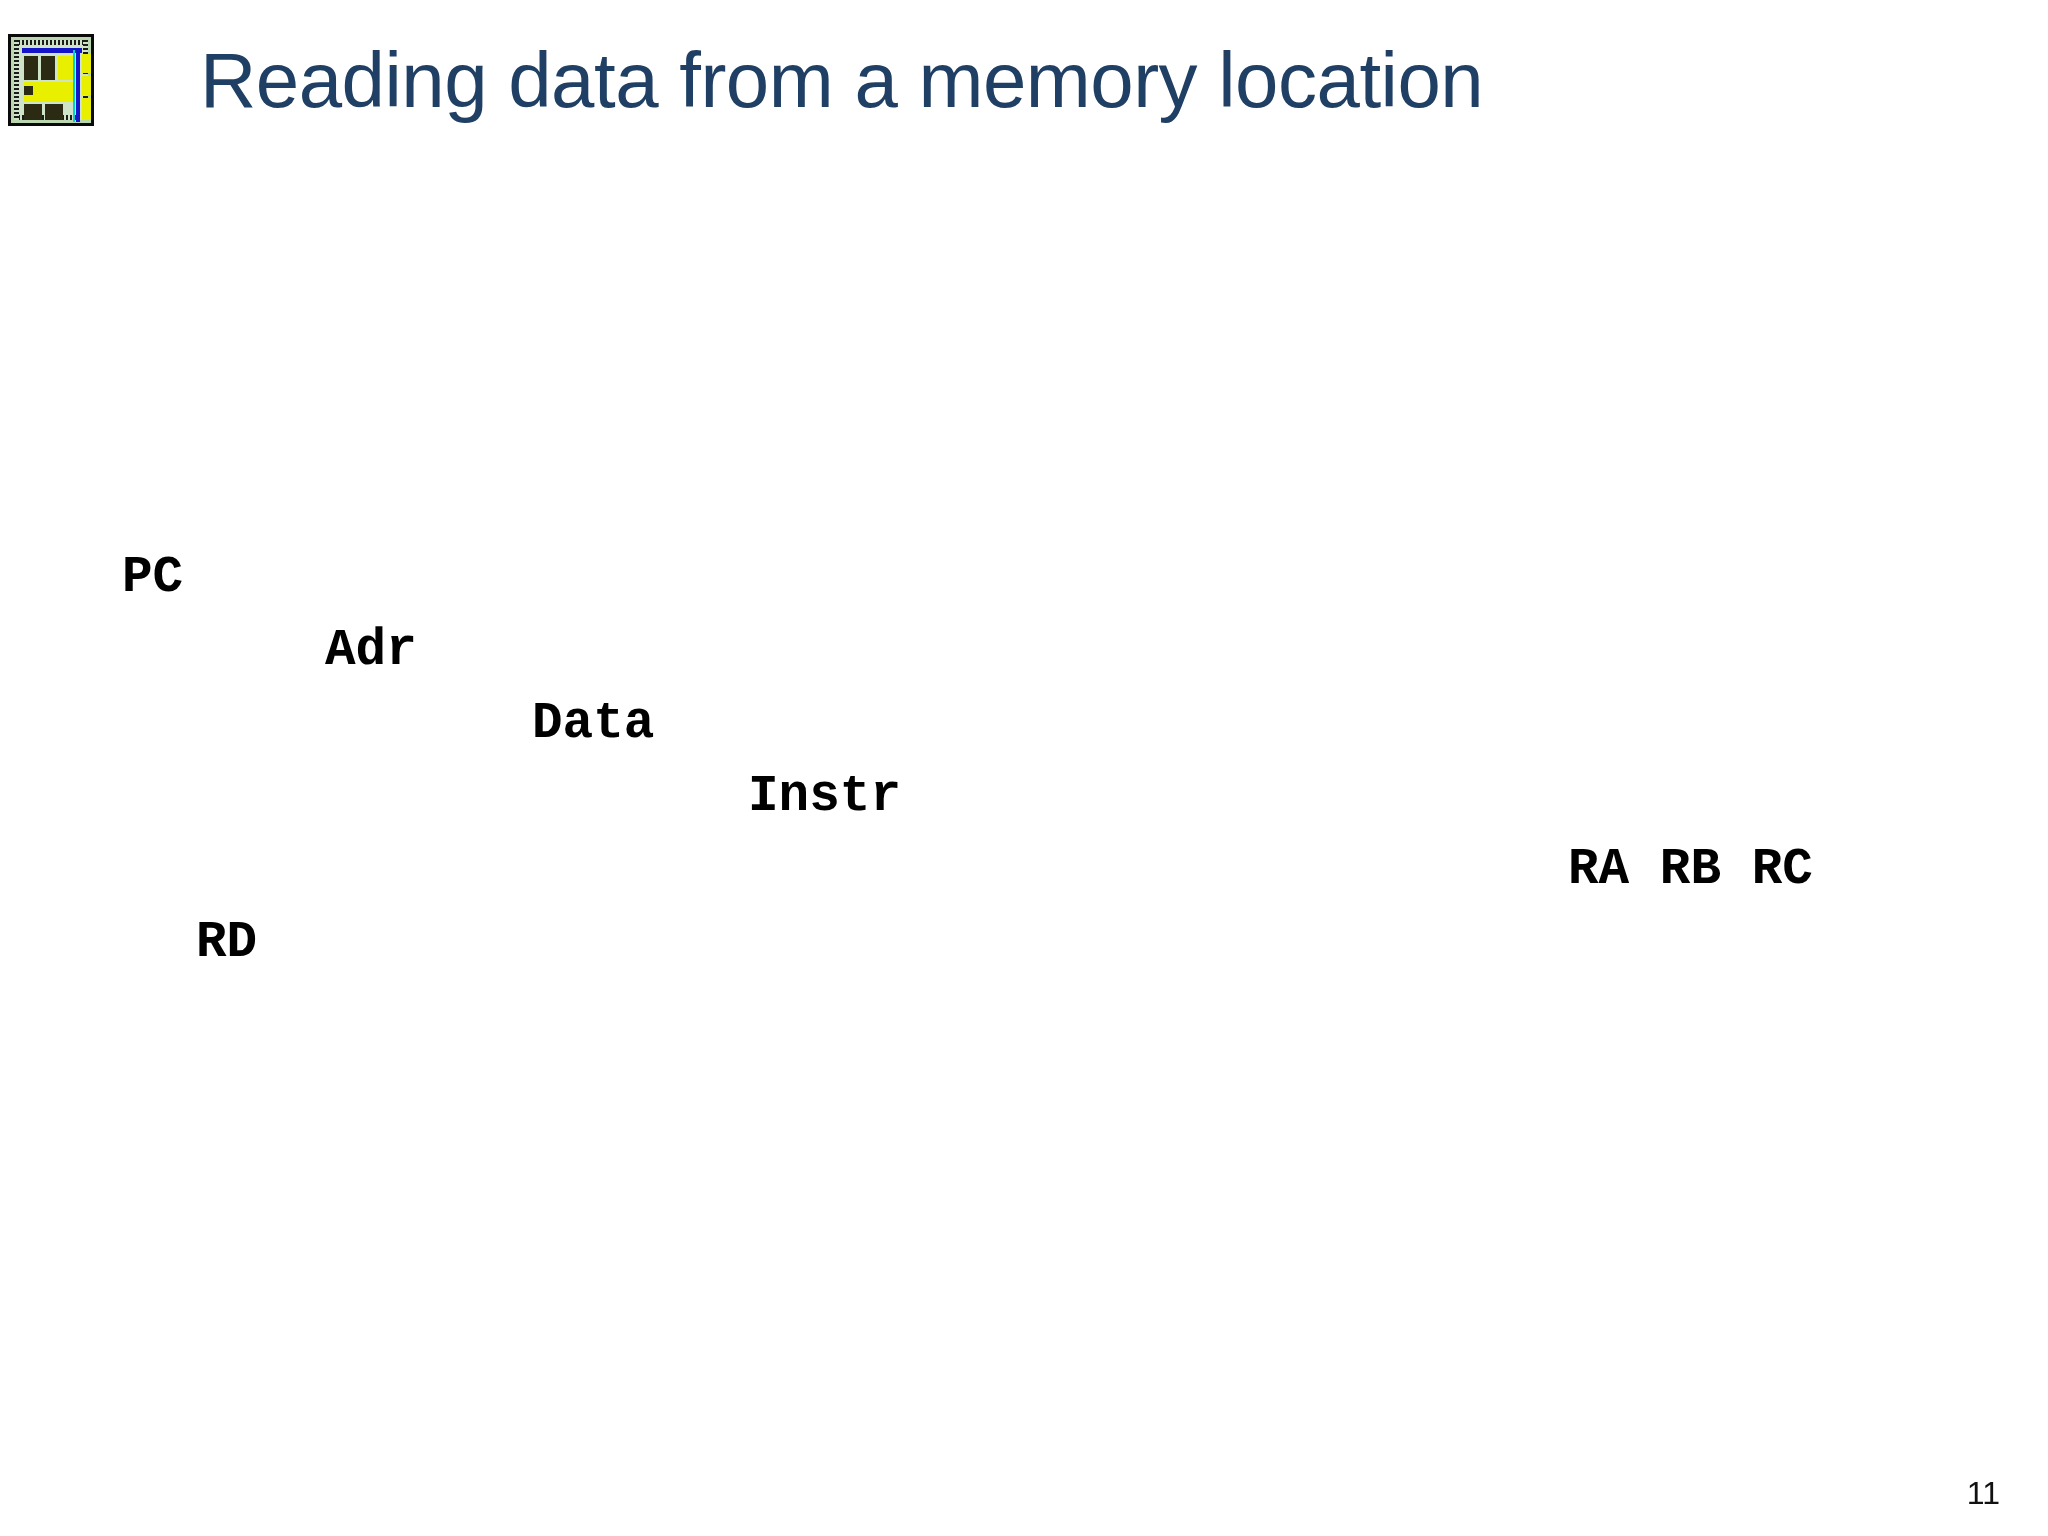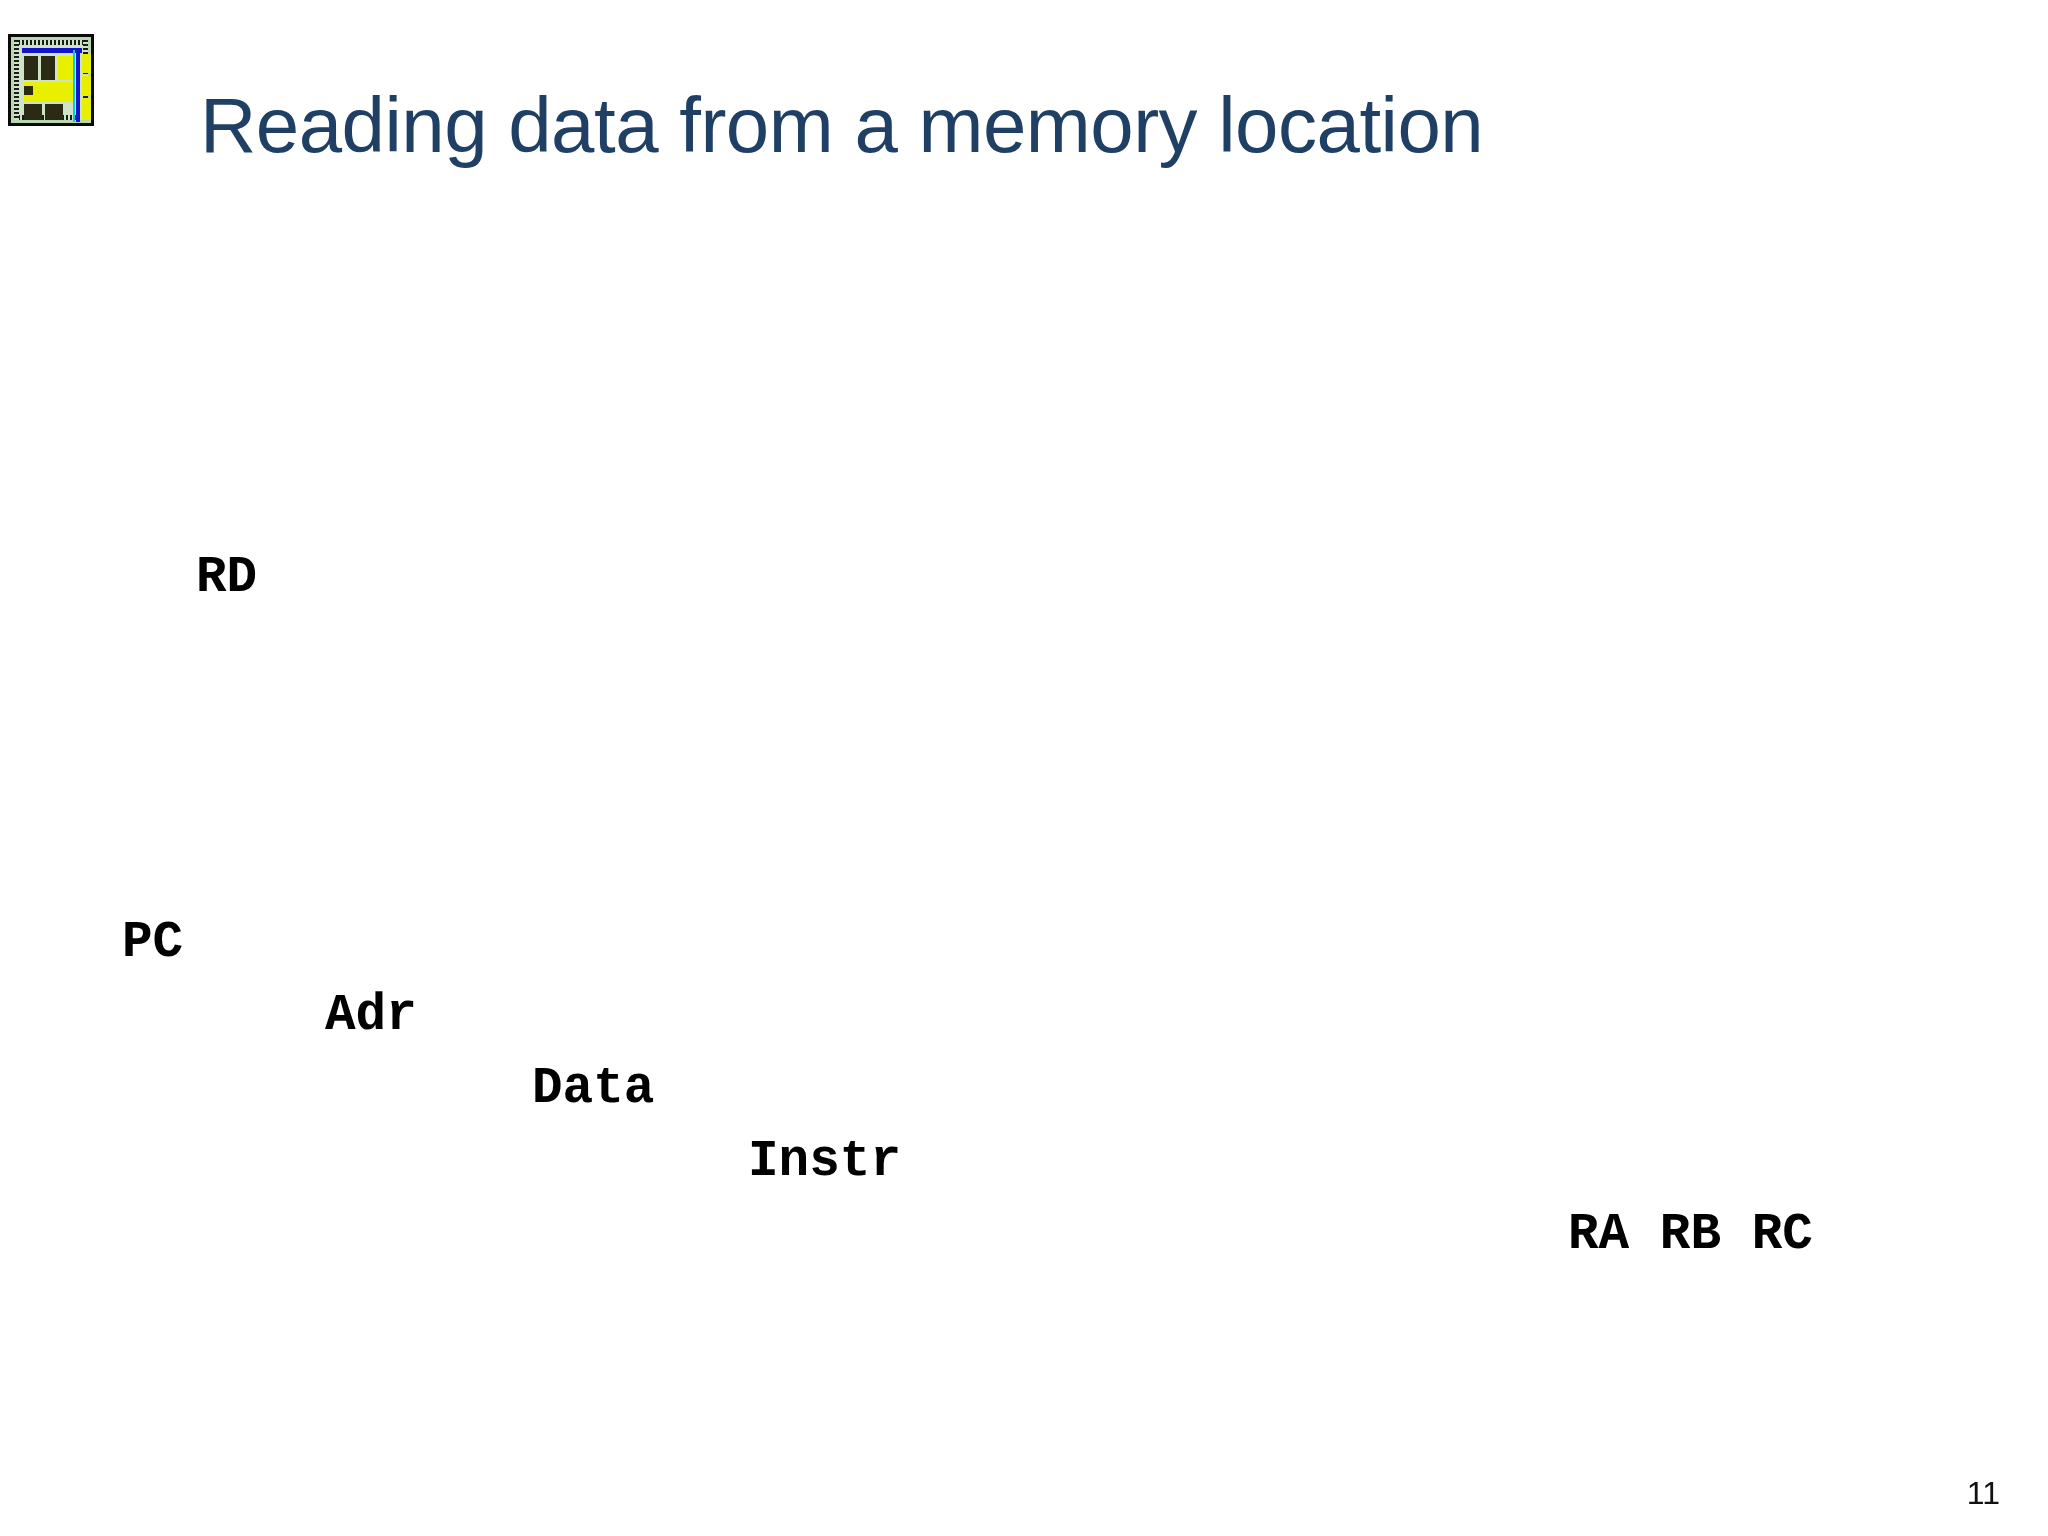--- a/index.html
+++ b/index.html
@@ -81,21 +81,20 @@
     left: 200px;
     top: 36px;
     width: 1700px;
     font-family: "Liberation Sans", sans-serif;
     font-size: 78px;
     font-weight: 400;
     color: #1f4064;
     letter-spacing: -0.5px;
     line-height: 1.15;
     white-space: nowrap;
-    margin-top: 45px;
   }
 
   
   .code-area {
     position: absolute;
     left: 0;
     top: 176px;
     width: 2048px;
     font-family: "Liberation Mono", "DejaVu Sans Mono", monospace;
     font-size: 51px;
@@ -161,33 +160,33 @@
       </div>
     </div>
 
     <div class="title-text">Reading data from a memory location</div>
   </div>
 
   <div class="code-area">
 
     
     <div class="code-line">
-      <span class="col-rd">RD</span>
-    </div>
-
-    
-    <div class="code-line">
       <span class="col-pc">PC</span>
       <span class="col-adr">Adr</span>
       <span class="col-data">Data</span>
       <span class="col-instr">Instr</span>
       <span class="col-regs"><span>RA</span>&nbsp;<span>RB</span>&nbsp;<span>RC</span></span>
     </div>
 
     
+    <div class="code-line">
+      <span class="col-rd">RD</span>
+    </div>
+
+    
     <div class="code-line"></div>
 
     
     
 
     
     
 
     
     

